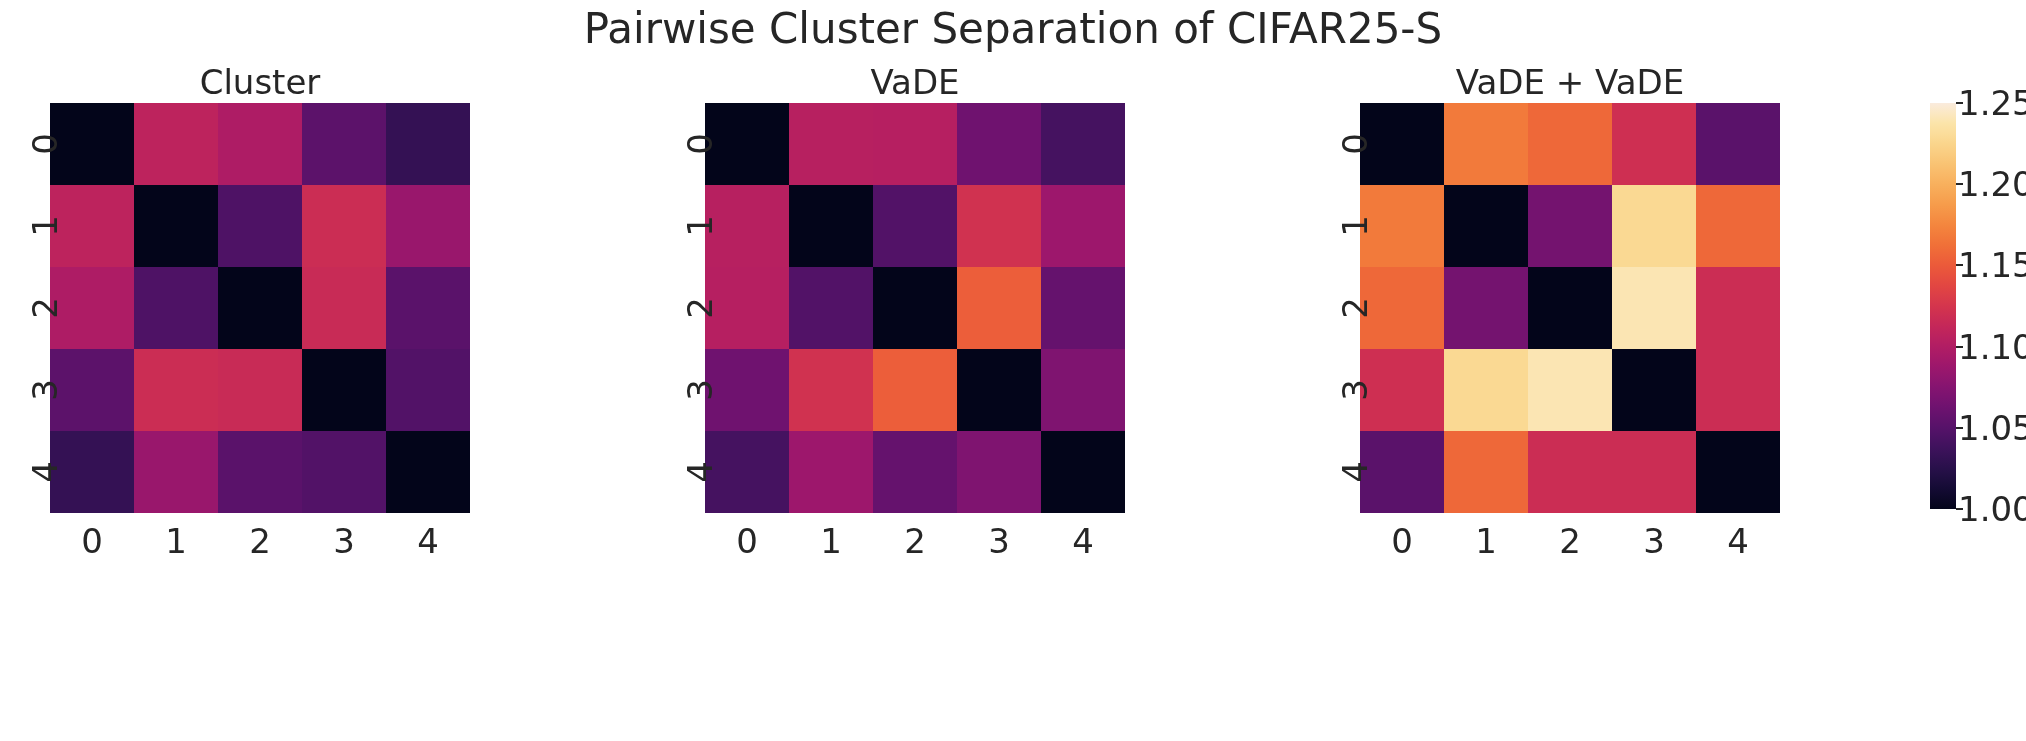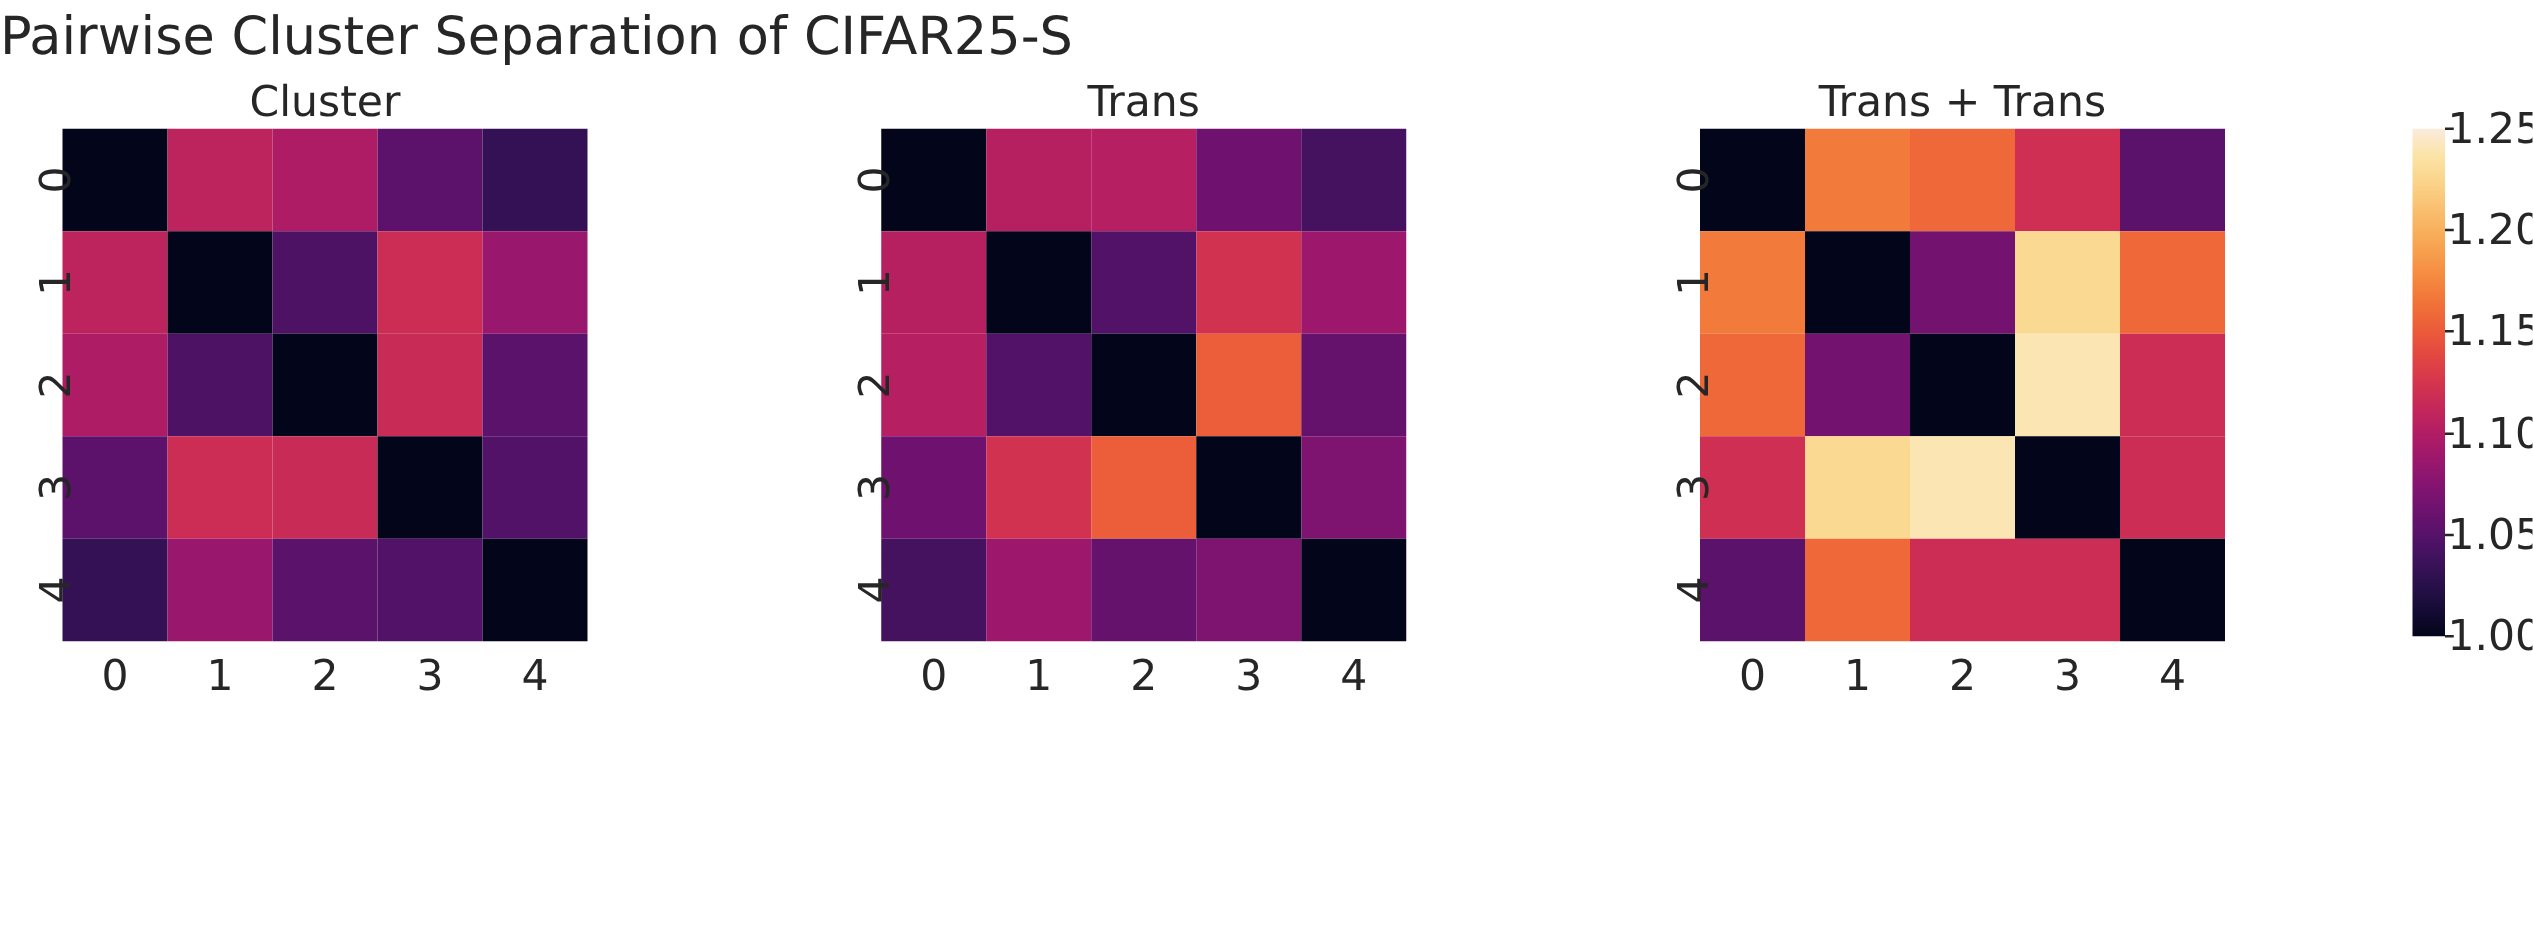--- a/index.html
+++ b/index.html
@@ -7,21 +7,21 @@
   body{
     width:2026px;height:741px;
     font-family:"DejaVu Sans","Liberation Sans",sans-serif;
     color:#262626;
     overflow:hidden;
   }
   #figure{position:relative;width:2026px;height:741px;background:#fff;}
 
   #suptitle{
     position:absolute;top:4px;left:0;width:2026px;
-    text-align:left;
+    text-align:center;
     font-size:42px;
     font-weight:400;
     color:#262626;
     letter-spacing:0px;
     white-space:nowrap;
   }
 
   .panel{position:absolute;top:62px;}
   .panel-title{
     position:absolute;top:0;left:0;width:100%;
@@ -117,21 +117,21 @@
           <div class="cell" title="Original (4,0) = 1.032" style="background: rgb(52, 17, 84);"></div>
           <div class="cell" title="Original (4,1) = 1.086" style="background: rgb(153, 23, 108);"></div>
           <div class="cell" title="Original (4,2) = 1.052" style="background: rgb(90, 18, 106);"></div>
           <div class="cell" title="Original (4,3) = 1.048" style="background: rgb(82, 18, 103);"></div>
           <div class="cell" title="Original (4,4) = 1" style="background: rgb(3, 5, 26);"></div>
         </div>
     </div>
   </div>
 
   <div class="panel" id="panel-1" style="left:705px;width:420px;">
-    <div class="panel-title">Trans</div>
+    <div class="panel-title">VaDE</div>
     <div class="grid-wrap" id="grid-1" style="width:420px;height:410px;">
       <div class="hm-grid">
           <div class="cell" title="VaDE (0,0) = 1" style="background: rgb(3, 5, 26);"></div>
           <div class="cell" title="VaDE (0,1) = 1.104" style="background: rgb(183, 32, 96);"></div>
           <div class="cell" title="VaDE (0,2) = 1.103" style="background: rgb(182, 31, 97);"></div>
           <div class="cell" title="VaDE (0,3) = 1.063" style="background: rgb(111, 18, 111);"></div>
           <div class="cell" title="VaDE (0,4) = 1.041" style="background: rgb(69, 18, 96);"></div>
           <div class="cell" title="VaDE (1,0) = 1.104" style="background: rgb(183, 32, 96);"></div>
           <div class="cell" title="VaDE (1,1) = 1" style="background: rgb(3, 5, 26);"></div>
           <div class="cell" title="VaDE (1,2) = 1.048" style="background: rgb(82, 18, 103);"></div>
@@ -150,21 +150,21 @@
           <div class="cell" title="VaDE (4,0) = 1.041" style="background: rgb(69, 18, 96);"></div>
           <div class="cell" title="VaDE (4,1) = 1.088" style="background: rgb(157, 23, 108);"></div>
           <div class="cell" title="VaDE (4,2) = 1.058" style="background: rgb(101, 18, 109);"></div>
           <div class="cell" title="VaDE (4,3) = 1.072" style="background: rgb(127, 20, 112);"></div>
           <div class="cell" title="VaDE (4,4) = 1" style="background: rgb(3, 5, 26);"></div>
         </div>
     </div>
   </div>
 
   <div class="panel" id="panel-2" style="left:1360px;width:420px;">
-    <div class="panel-title">Trans + Trans</div>
+    <div class="panel-title">VaDE + VaDE</div>
     <div class="grid-wrap" id="grid-2" style="width:420px;height:410px;">
       <div class="hm-grid">
           <div class="cell" title="VaDE + Trans (0,0) = 1" style="background: rgb(3, 5, 26);"></div>
           <div class="cell" title="VaDE + Trans (0,1) = 1.168" style="background: rgb(242, 122, 59);"></div>
           <div class="cell" title="VaDE + Trans (0,2) = 1.158" style="background: rgb(238, 104, 57);"></div>
           <div class="cell" title="VaDE + Trans (0,3) = 1.12" style="background: rgb(206, 47, 82);"></div>
           <div class="cell" title="VaDE + Trans (0,4) = 1.052" style="background: rgb(90, 18, 106);"></div>
           <div class="cell" title="VaDE + Trans (1,0) = 1.168" style="background: rgb(242, 122, 59);"></div>
           <div class="cell" title="VaDE + Trans (1,1) = 1" style="background: rgb(3, 5, 26);"></div>
           <div class="cell" title="VaDE + Trans (1,2) = 1.066" style="background: rgb(116, 19, 111);"></div>

